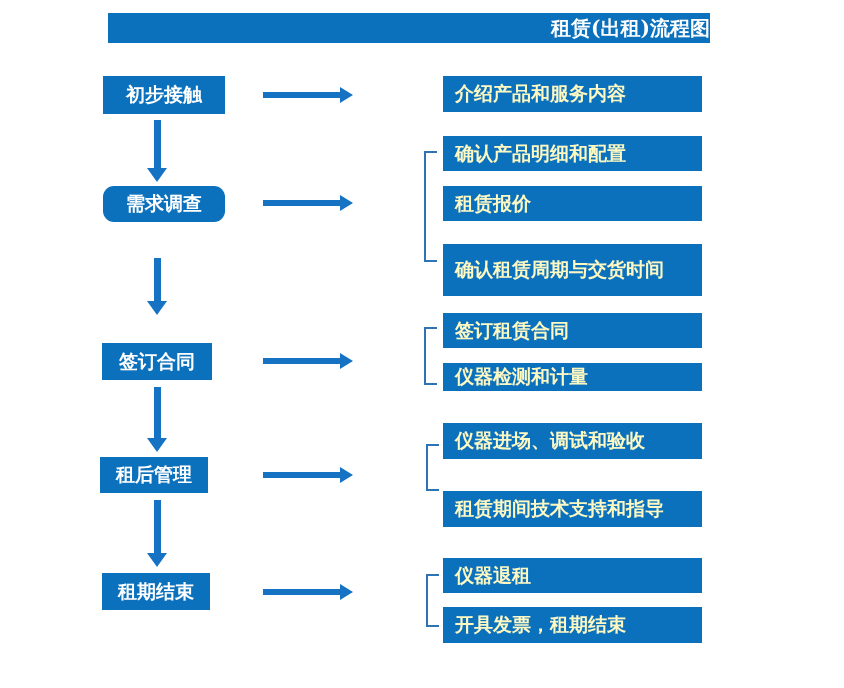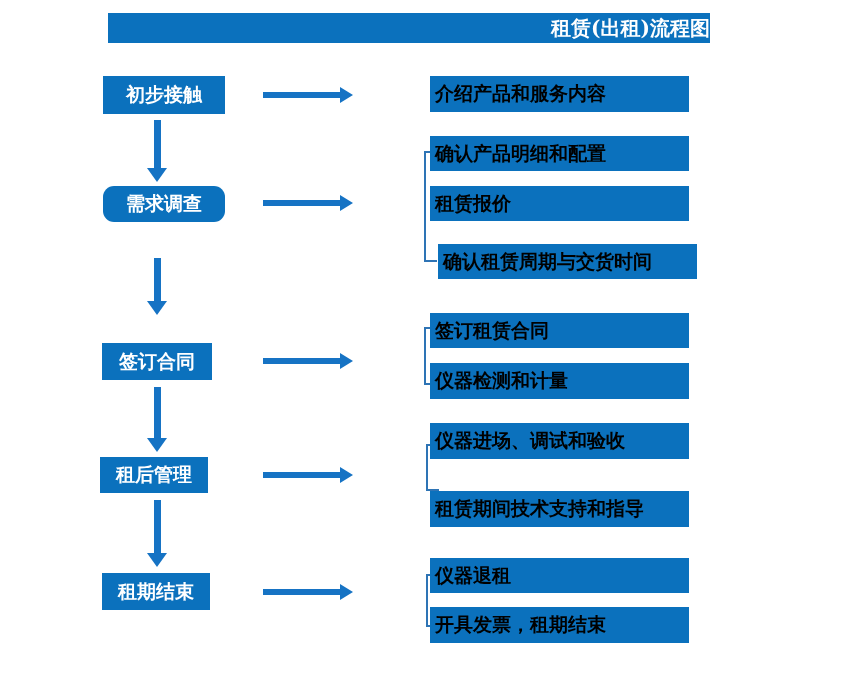--- a/index.html
+++ b/index.html
@@ -34,42 +34,42 @@
     color: #ffffff;
     font-weight: bold;
     font-size: 19px;
     text-align: left;
     display: flex;
     align-items: center;
     justify-content: center;
   }
   .detail-box {
     position: absolute;
-    left: 430px;
+    left: 443px;
     width: 259px;
     background: #0b71bd;
-    color: #000000;
+    color: #fef9c3;
     font-weight: bold;
     font-size: 19px;
     display: flex;
     align-items: center;
-    padding-left: 5px;
+    padding-left: 12px;
     box-sizing: border-box;
   }
   .s1 { left: 103px; top: 76px;  width: 122px; height: 38px; }
   .s2 { left: 103px; top: 186px; width: 122px; height: 36px; border-radius: 11px; }
   .s3 { left: 102px; top: 343px; width: 110px; height: 37px; }
   .s4 { left: 100px; top: 457px; width: 108px; height: 36px; }
   .s5 { left: 102px; top: 573px; width: 108px; height: 37px; }
   .d1  { top: 76px;  height: 36px; }
   .d2  { top: 136px; height: 35px; }
   .d3  { top: 186px; height: 35px; }
-  .d4  { top: 244px; height: 35px; margin-left: 8px; }
+  .d4  { top: 244px; height: 52px; }
   .d5  { top: 313px; height: 35px; }
-  .d6  { top: 363px; height: 36px; }
+  .d6  { top: 363px; height: 28px; }
   .d7  { top: 423px; height: 36px; }
   .d8  { top: 491px; height: 36px; }
   .d9  { top: 558px; height: 35px; }
   .d10 { top: 607px; height: 36px; }
 
   
   .h-arrow {
     position: absolute;
     left: 263px;
     width: 90px;

